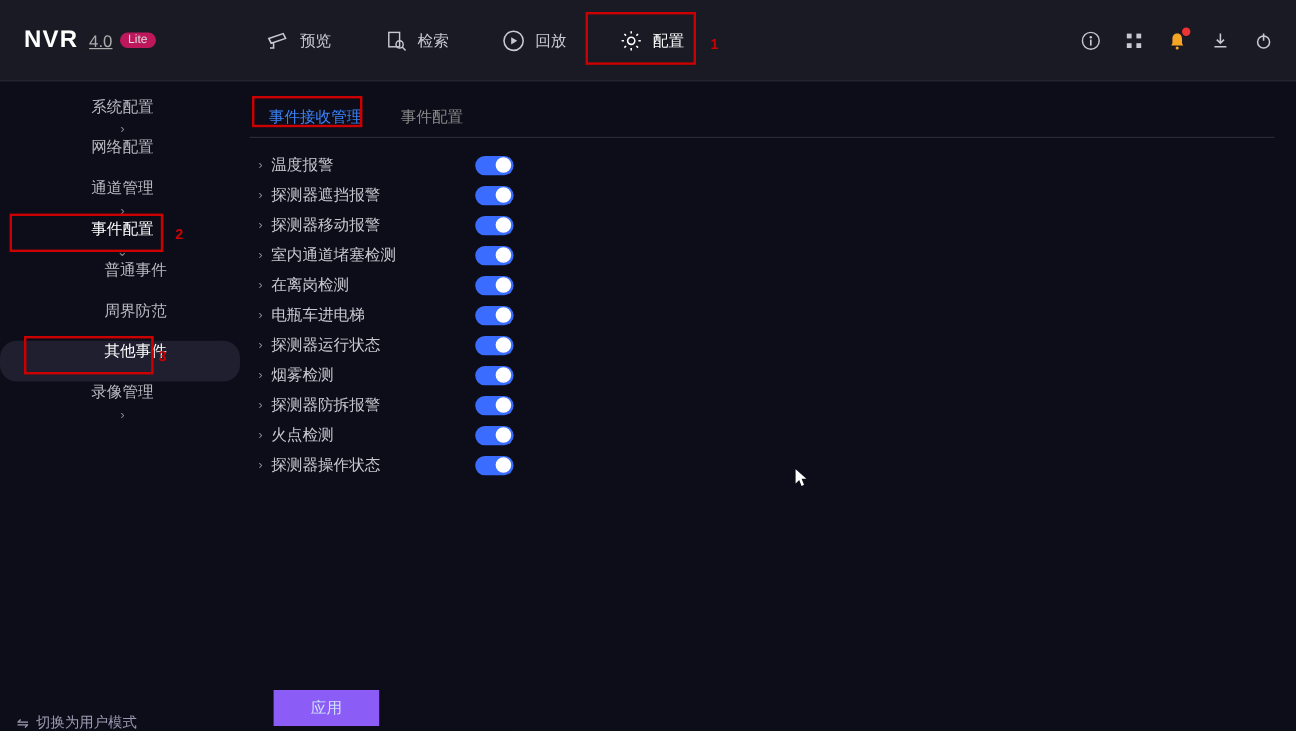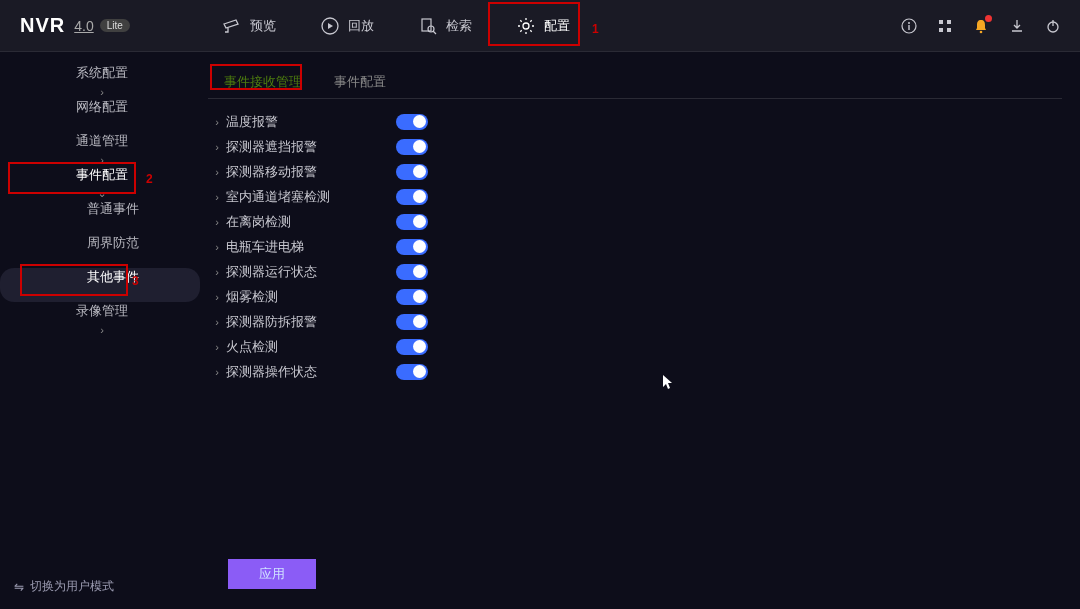--- a/index.html
+++ b/index.html
@@ -8,21 +8,21 @@
       height: 609px;
       background: #0d0d1a;
       font-family: "Microsoft YaHei", Arial, sans-serif;
       color: #c8c8d0;
       font-size: 13px;
       overflow: hidden;
       position: relative;
     }
     
     .topbar {
-      height: 52px;
+      height: 68px;
       background: #1a1a25;
       display: flex;
       align-items: center;
       border-bottom: 1px solid #2a2a35;
       position: relative;
     }
     .logo-area {
       width: 200px;
       display: flex;
       align-items: center;
@@ -35,21 +35,21 @@
       font-weight: bold;
       letter-spacing: 1px;
     }
     .logo-ver {
       color: #aaa;
       font-size: 14px;
       margin-left: 3px;
       text-decoration: underline;
     }
     .lite-badge {
-      background: #404040;
+      background: #be185d;
       color: #ddd;
       border-radius: 9px;
       font-size: 10px;
       padding: 1px 7px;
     }
     .topnav {
       display: flex;
     }
     .topnav-item {
       display: flex;
@@ -156,21 +156,21 @@
       border-bottom: 1px solid #2a2a35;
       margin-bottom: 8px;
     }
     .tab {
       padding: 7px 16px;
       cursor: pointer;
       color: #888;
       font-size: 13px;
     }
     .tab.active {
-      color: #4d7c0f;
+      color: #3b82f6;
     }
     .form-rows {
       padding-top: 2px;
     }
     .form-row {
       display: flex;
       align-items: center;
       height: 25px;
     }
     .row-chev {
@@ -245,36 +245,36 @@
     <div class="topnav-item">
       <span class="topnav-icon">
         <svg width="20" height="16" viewBox="0 0 20 16">
             <path d="M2 6 L14 2 L16 6 L4 10 Z M6 10 L6 14 L3 14" stroke="#c8c8d0" stroke-width="1.3" fill="none"></path>
           </svg>
       </span>
       <span>预览</span>
     </div>
     <div class="topnav-item">
       <span class="topnav-icon">
-        <svg width="20" height="20" viewBox="0 0 20 20">
-            <circle cx="10" cy="10" r="8" stroke="#c8c8d0" stroke-width="1.3" fill="none"></circle>
-            <path d="M8 7 L8 13 L13 10 Z" fill="#c8c8d0"></path>
-          </svg>
-      </span>
-      <span>回放</span>
-    </div>
-    <div class="topnav-item">
-      <span class="topnav-icon">
         <svg width="18" height="18" viewBox="0 0 18 18">
             <rect x="3" y="2" width="9" height="12" stroke="#c8c8d0" stroke-width="1.2" fill="none"></rect>
             <circle cx="12" cy="12" r="3" stroke="#c8c8d0" stroke-width="1.2" fill="none"></circle>
             <line x1="14" y1="14" x2="17" y2="17" stroke="#c8c8d0" stroke-width="1.2"></line>
           </svg>
       </span>
       <span>检索</span>
+    </div>
+    <div class="topnav-item">
+      <span class="topnav-icon">
+        <svg width="20" height="20" viewBox="0 0 20 20">
+            <circle cx="10" cy="10" r="8" stroke="#c8c8d0" stroke-width="1.3" fill="none"></circle>
+            <path d="M8 7 L8 13 L13 10 Z" fill="#c8c8d0"></path>
+          </svg>
+      </span>
+      <span>回放</span>
     </div>
     <div class="topnav-item active">
       <span class="topnav-icon">
         <svg width="20" height="20" viewBox="0 0 20 20">
             <circle cx="10" cy="10" r="3" stroke="#fff" stroke-width="1.3" fill="none"></circle>
             <path d="M10 2 L10 4 M10 16 L10 18 M2 10 L4 10 M16 10 L18 10 M4.3 4.3 L5.7 5.7 M14.3 14.3 L15.7 15.7 M4.3 15.7 L5.7 14.3 M14.3 5.7 L15.7 4.3" stroke="#fff" stroke-width="1.3"></path>
           </svg>
       </span>
       <span>配置</span>
       <div class="annot-box" style="left:-6px; top:2px; width:92px; height:44px;"></div>

